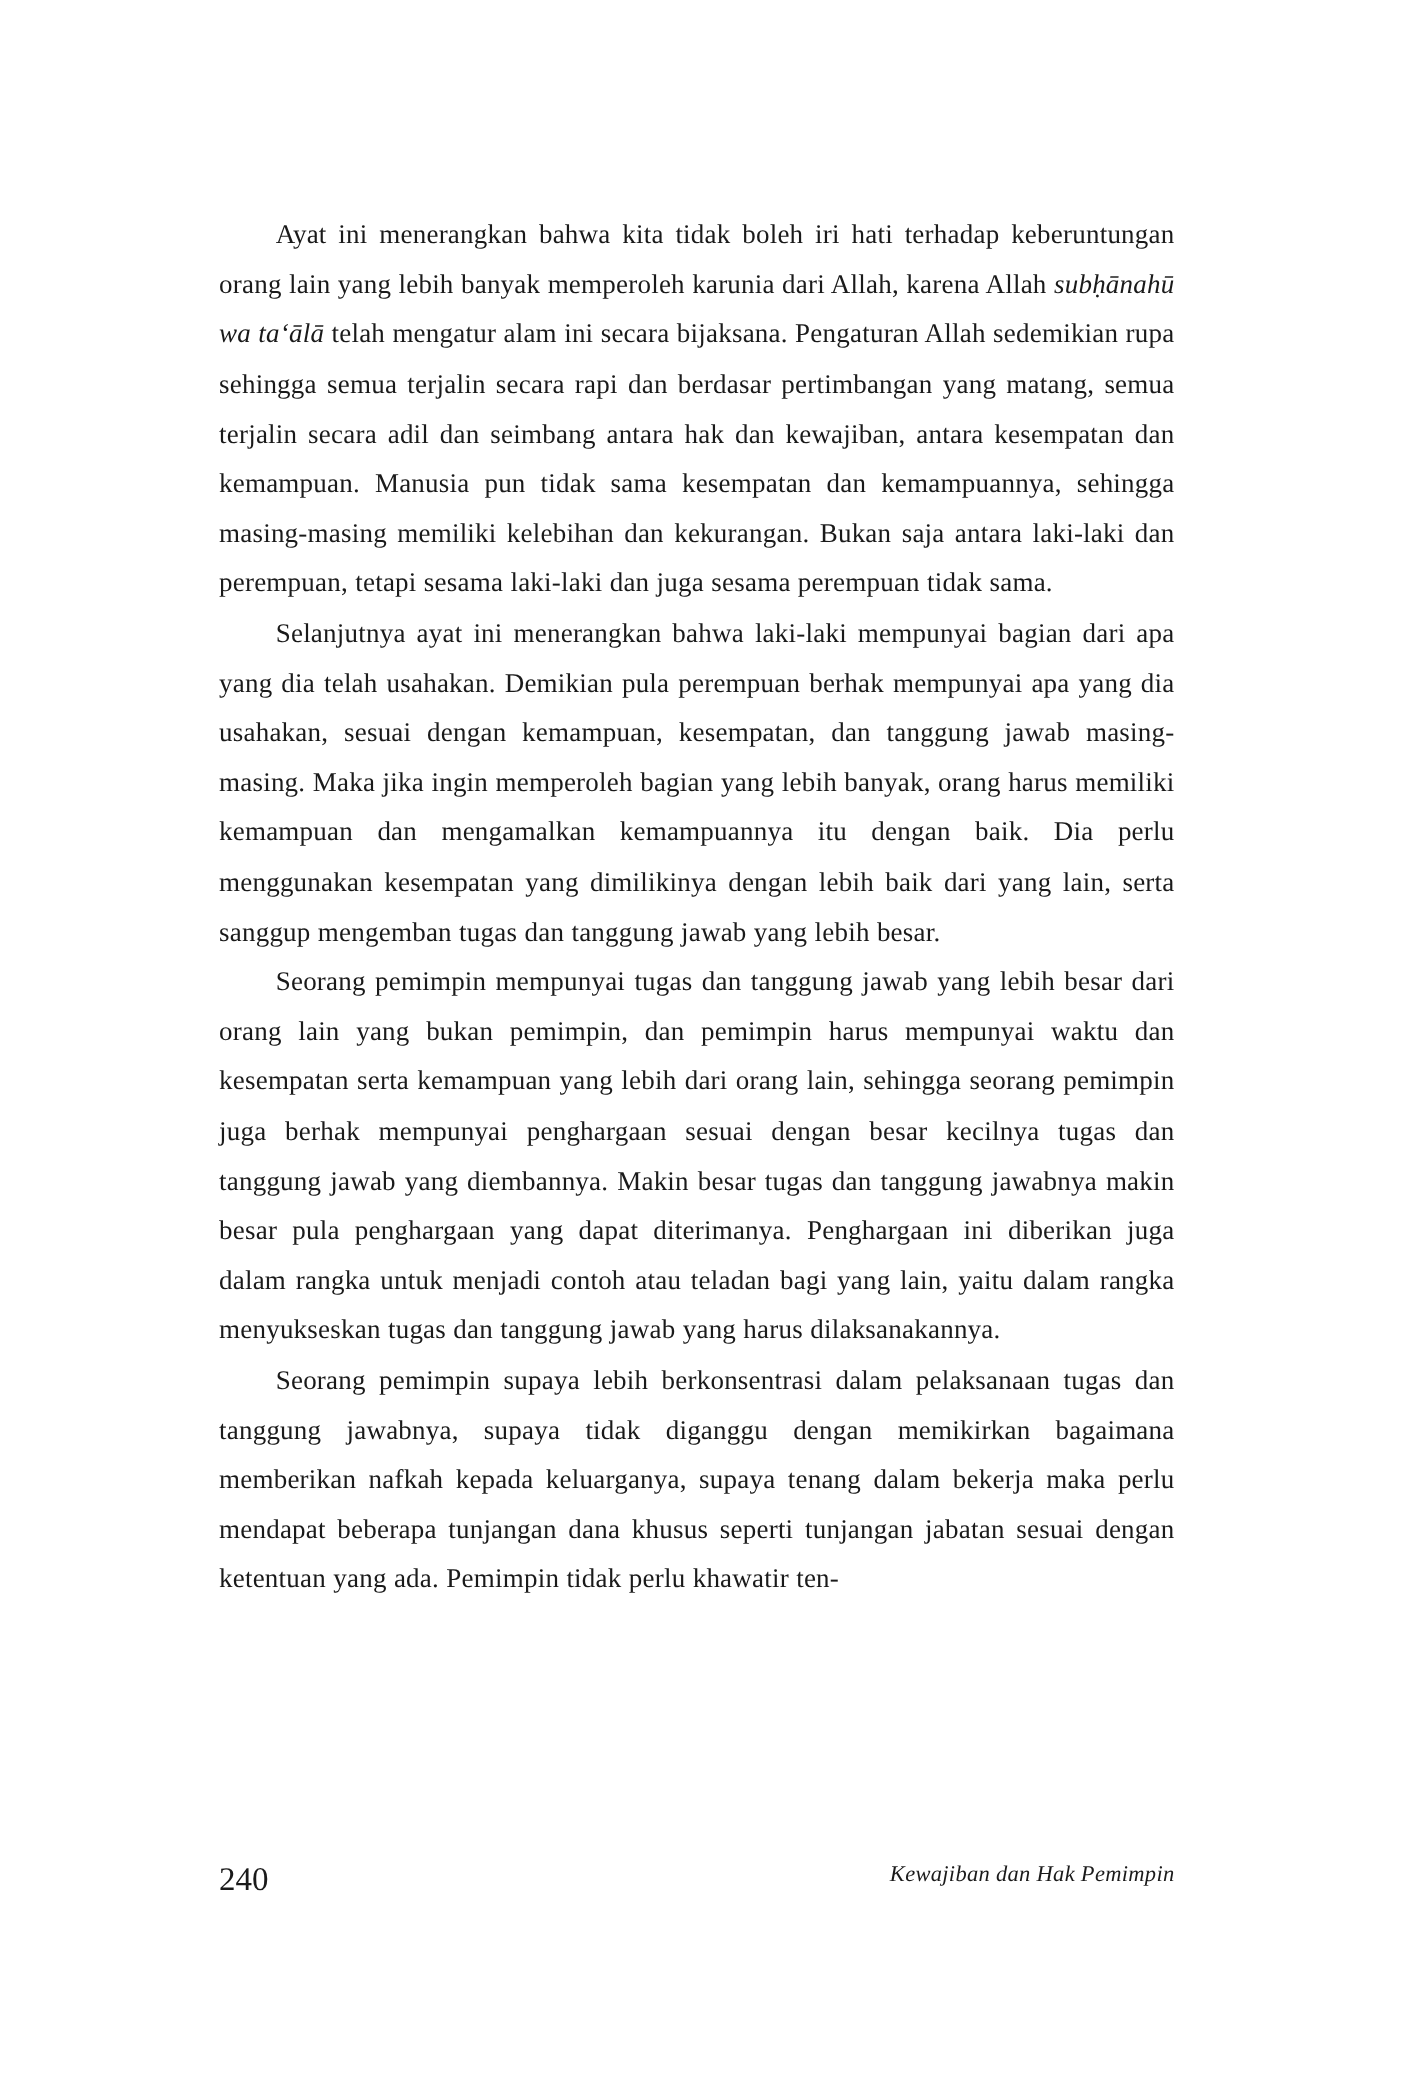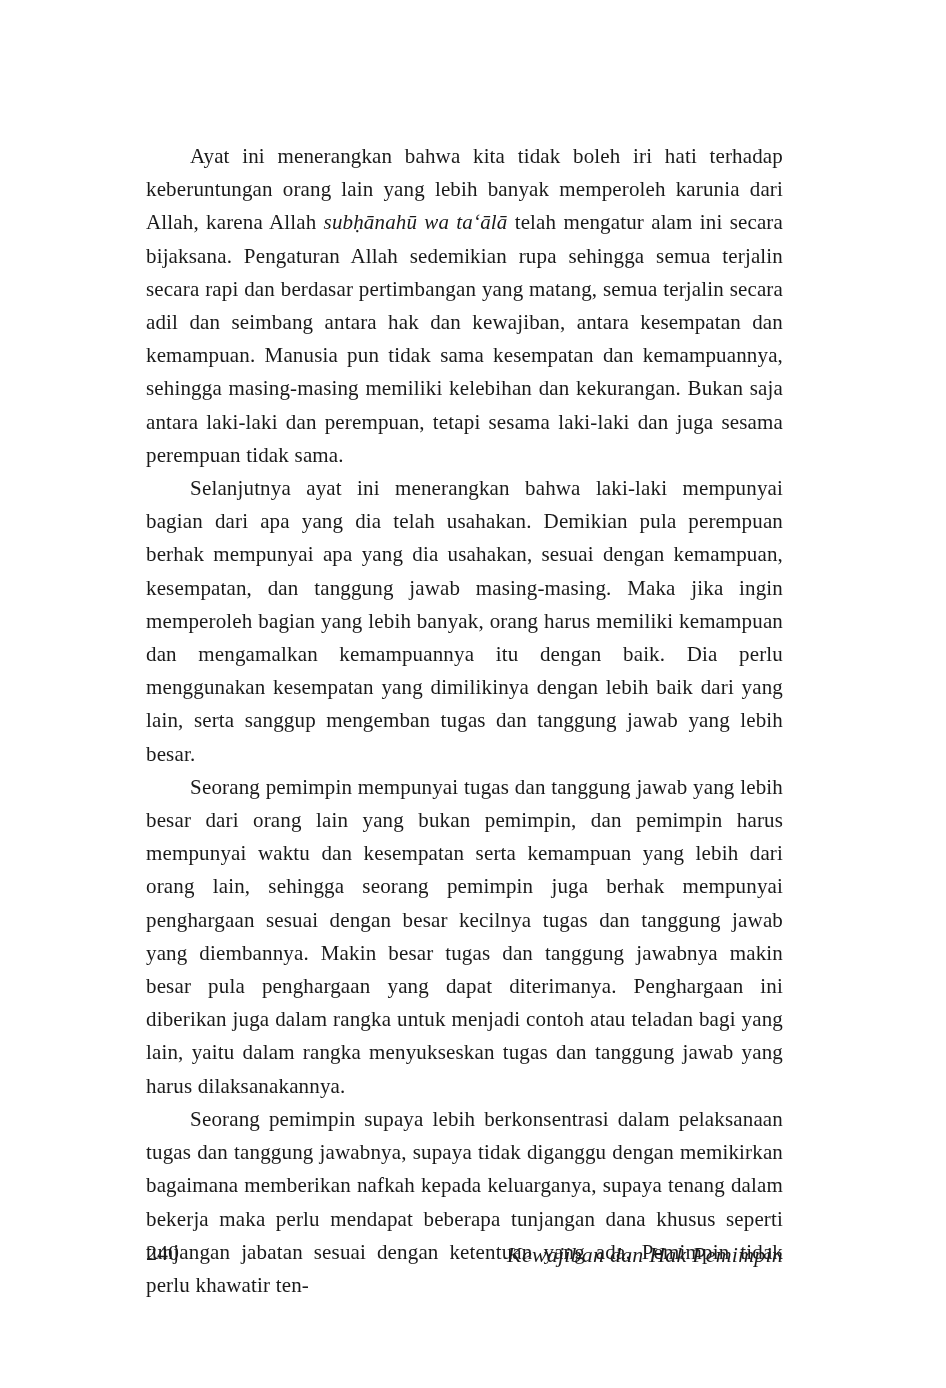--- a/index.html
+++ b/index.html
@@ -24,21 +24,21 @@
     background: #ffffff;
   }
   .text-block {
     position: absolute;
     left: 146px;
     top: 140px;
     width: 637px;
   }
   p.para {
     margin: 0;
-    font-size: 21px;
+    font-size: 18px;
     line-height: 33.2px;
     text-align: justify;
     text-indent: 2.1em;
     font-family: "Liberation Serif", serif;
     letter-spacing: 0.15px;
     word-spacing: 0.2px;
     hyphens: manual;
   }
   p.para em {
     font-style: italic;
@@ -55,21 +55,21 @@
     left: 0;
     top: 0;
     font-size: 22px;
     font-family: "Liberation Serif", serif;
     color: #1a1a1a;
   }
   .running-title {
     position: absolute;
     right: 0;
     top: 2px;
-    font-size: 22px;
+    font-size: 15px;
     font-style: italic;
     font-family: "Liberation Serif", serif;
     color: #1a1a1a;
     letter-spacing: 0.2px;
   }
 </style>
 </head>
 <body>
 
 <div class="page">

